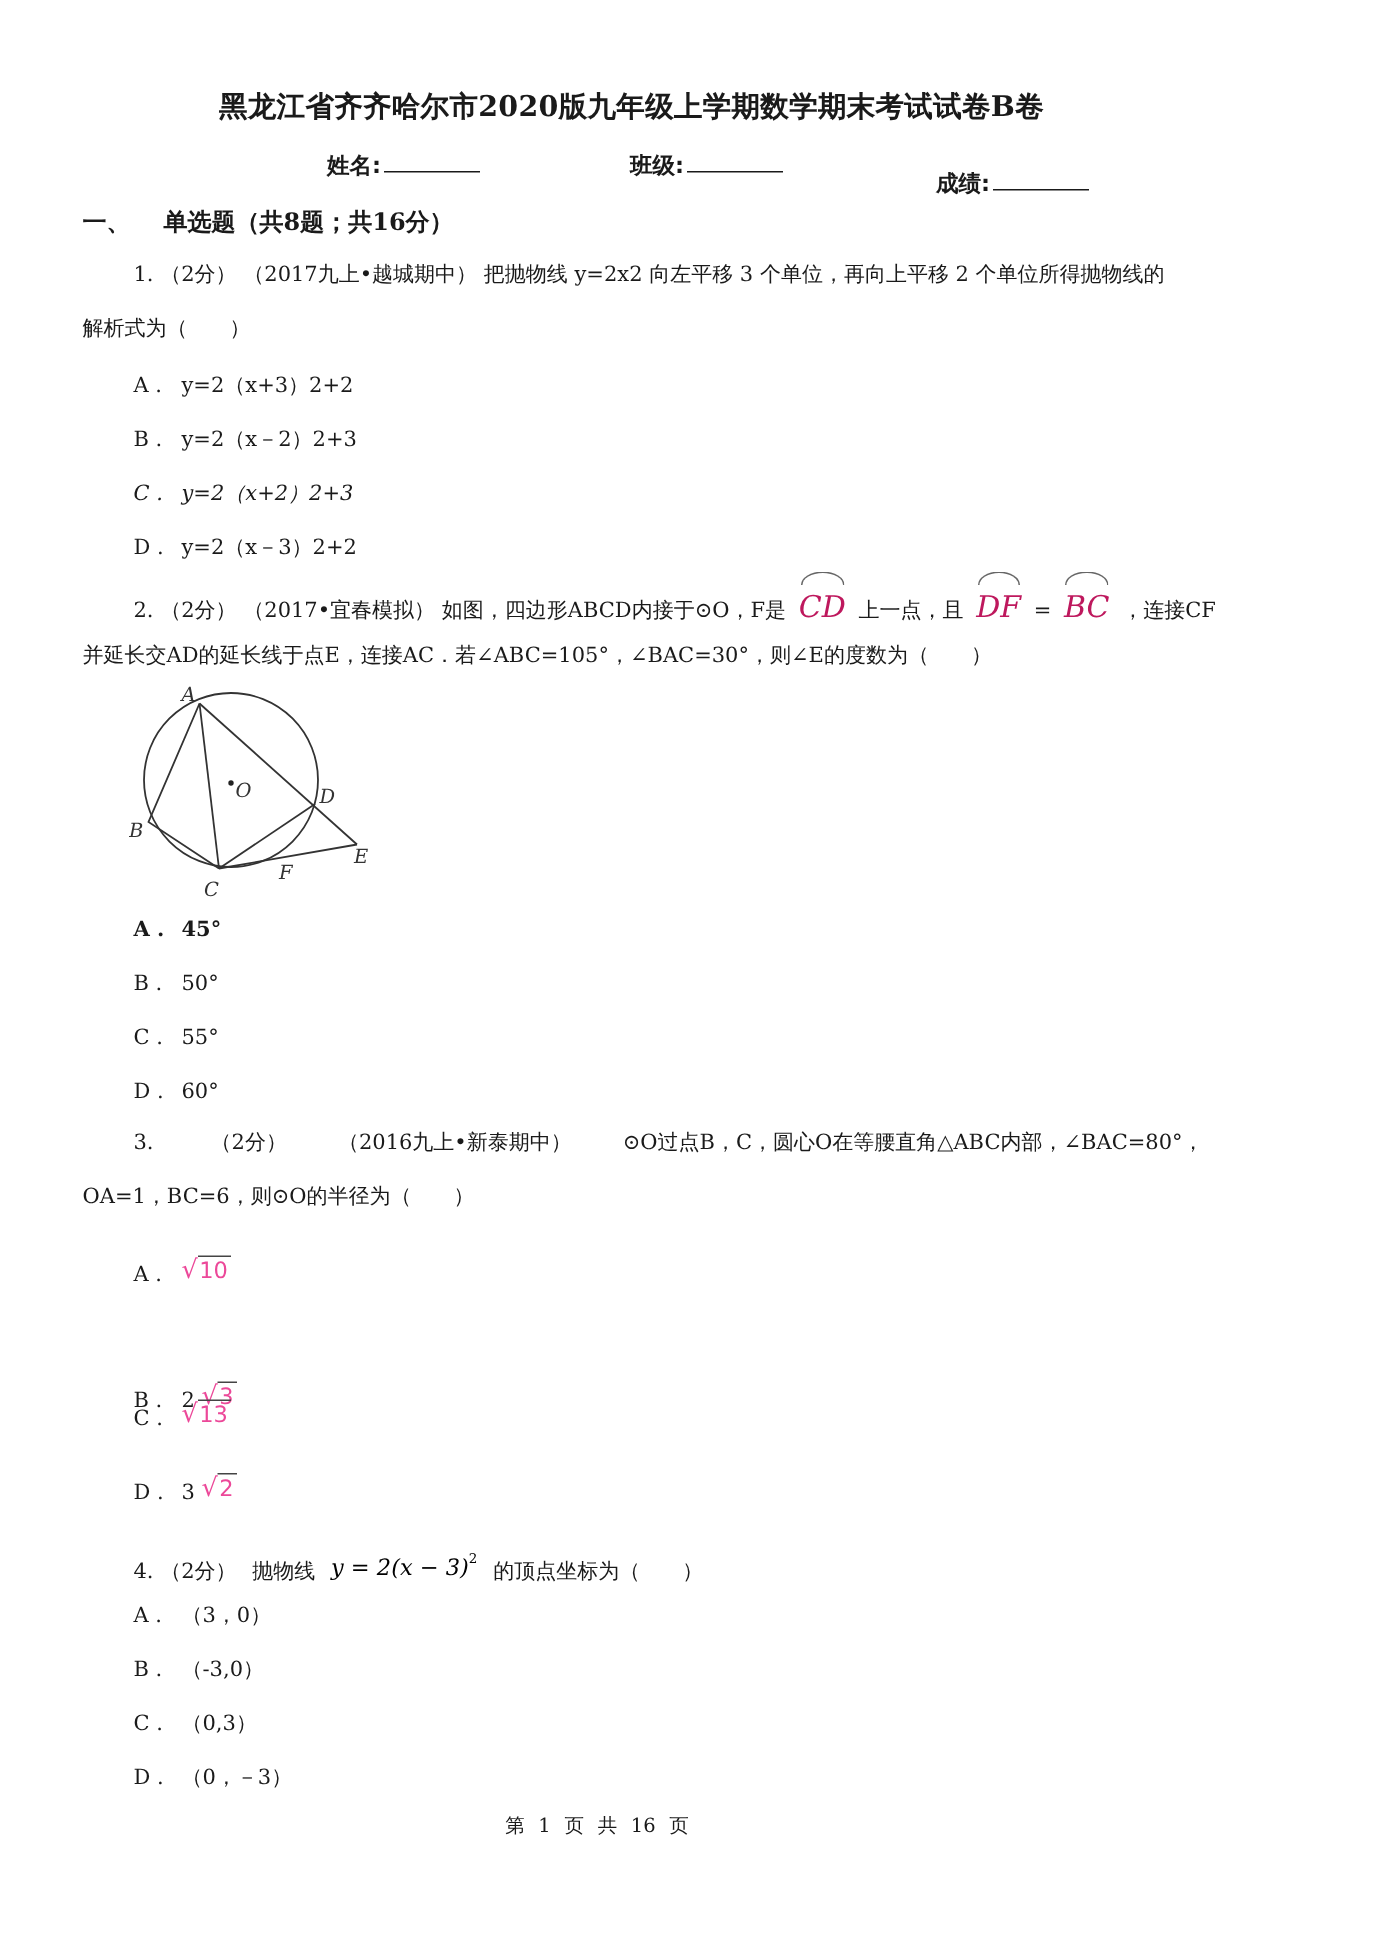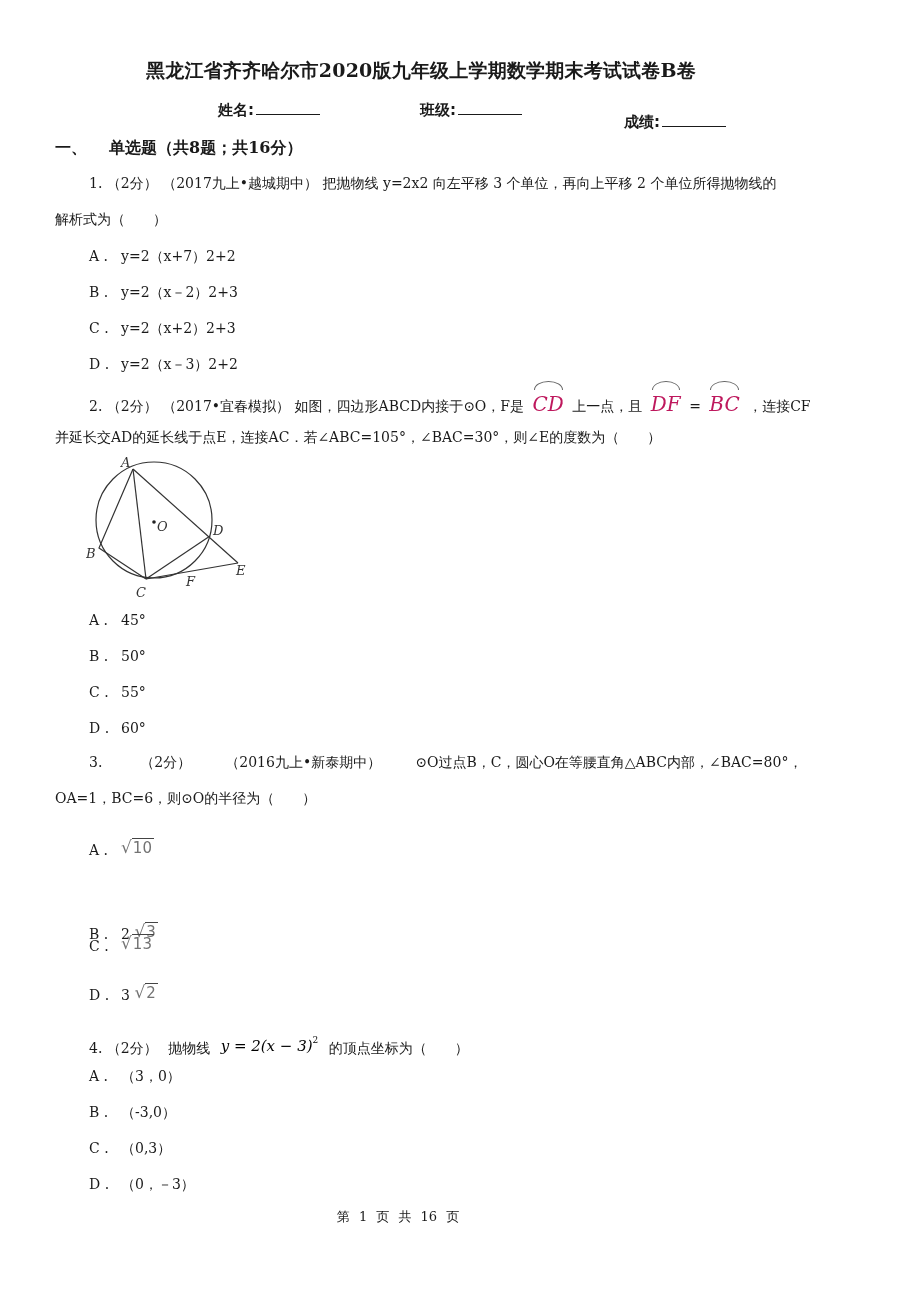--- a/index.html
+++ b/index.html
@@ -72,21 +72,21 @@
       height: 8px;
       border: 1.2px solid #666;
       border-bottom: none;
       border-radius: 50% 50% 0 0 / 100% 100% 0 0;
     }
 
     .sqrt {
       display: inline-block;
       font-family: "DejaVu Sans", sans-serif;
       font-size: 15px;
-      color: #737373;
+      color: #ec4899;
       vertical-align: 2px;
     }
     .sqrt .rad {
       border-top: 1.4px solid #444;
       padding: 0 2px 0 1px;
     }
     .sqrt .sym { font-size: 17px; }
 
     .formula {
       display: inline-block;
@@ -130,23 +130,23 @@
 </div>
 
 <div class="abs q" style="left:89px; top:165px;">
   <span>1.</span>
   <span>（2分）</span>
   <span>（2017九上•越城期中）</span>
   <span>把抛物线 y=2x2 向左平移 3 个单位，再向上平移 2 个单位所得抛物线的</span>
 </div>
 <div class="abs q" style="left:55px; top:201px;">解析式为（　　）</div>
 
-<div class="abs opt" style="top:248px;"><span class="letter">A .</span><span>y=2（x+7）2+2</span></div>
+<div class="abs opt" style="top:248px;"><span class="letter">A .</span><span>y=2（x+3）2+2</span></div>
 <div class="abs opt" style="top:284px;"><span class="letter">B .</span><span>y=2（x－2）2+3</span></div>
-<div class="abs opt" style="top:320px;"><span class="letter">C .</span><span>y=2（x+2）2+3</span></div>
+<div class="abs opt" style="top:320px;font-style:italic;"><span class="letter">C .</span><span>y=2（x+2）2+3</span></div>
 <div class="abs opt" style="top:356px;"><span class="letter">D .</span><span>y=2（x－3）2+2</span></div>
 
 <div class="abs q" style="left:89px; top:383px;">
   <span>2.</span>
   <span>（2分）</span>
   <span>（2017•宜春模拟）</span>
   <span>如图，四边形ABCD内接于⊙O，F是</span>
   <span class="arc">CD</span>
   <span>上一点，且</span>
   <span class="arc">DF</span>
@@ -173,21 +173,21 @@
       <text x="0" y="103">B</text>
       <text x="50" y="142">C</text>
       <text x="127" y="80">D</text>
       <text x="150" y="120">E</text>
       <text x="100" y="131">F</text>
       <text x="71" y="76">O</text>
     </g>
   </svg>
 </div>
 
-<div class="abs opt" style="top:612px;"><span class="letter">A .</span><span>45°</span></div>
+<div class="abs opt" style="top:612px;font-weight:bold;"><span class="letter">A .</span><span>45°</span></div>
 <div class="abs opt" style="top:648px;"><span class="letter">B .</span><span>50°</span></div>
 <div class="abs opt" style="top:684px;"><span class="letter">C .</span><span>55°</span></div>
 <div class="abs opt" style="top:720px;"><span class="letter">D .</span><span>60°</span></div>
 
 <div class="abs q" style="left:89px; top:744px; word-spacing:0;">
   <span style="margin-right:38px;">3.</span><span style="margin-right:34px;">（2分）</span><span style="margin-right:34px;">（2016九上•新泰期中）</span><span>⊙O过点B，C，圆心O在等腰直角△ABC内部，∠BAC=80°，</span>
 </div>
 <div class="abs q" style="left:55px; top:780px;">OA=1，BC=6，则⊙O的半径为（　　）</div>
 
 <div class="abs opt" style="top:837px;"><span class="letter">A .</span><span class="sqrt"><span></span><span class="sym">√</span><span class="rad">10</span></span></div>

